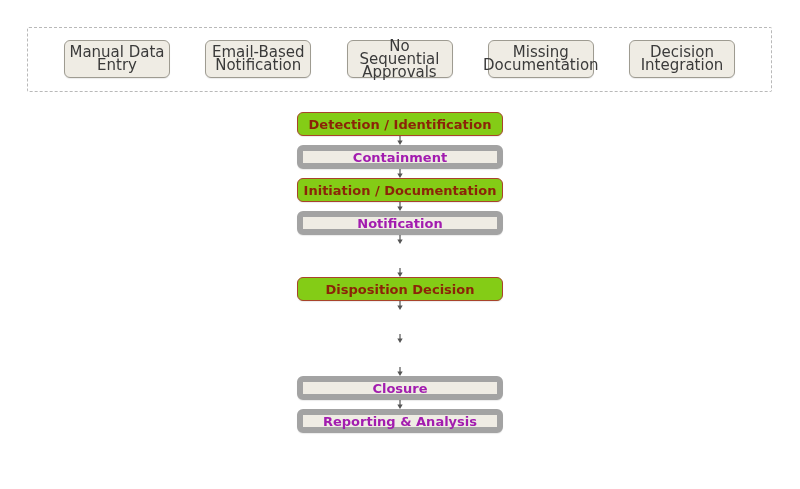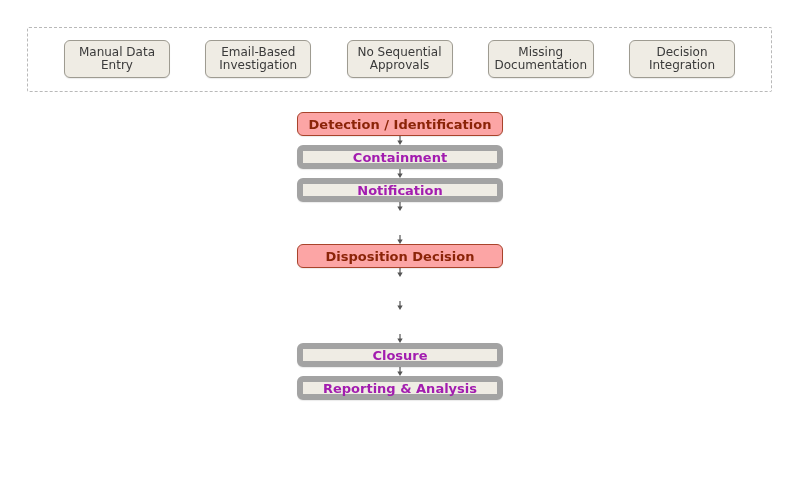--- a/index.html
+++ b/index.html
@@ -52,21 +52,21 @@
     box-sizing: border-box;
   }
   .pain-node {
     width: 106px;
     height: 38px;
     box-sizing: border-box;
     border: 1px solid #9e9b91;
     border-radius: 6px;
     background: #efece4;
     color: #3a3a3a;
-    font-size: 12px;
+    font-size: 15px;
     line-height: 13px;
     text-align: center;
     display: flex;
     align-items: center;
     justify-content: center;
     white-space: pre-line;
     box-shadow: 0 1px 1px rgba(0,0,0,0.08);
   }
 
   
@@ -93,21 +93,21 @@
     font-weight: bold;
     display: flex;
     align-items: center;
     justify-content: center;
     white-space: nowrap;
     box-shadow: 0 1px 1px rgba(0,0,0,0.08);
     z-index: 2;
   }
   .flow-node.highlight {
     border: 1.5px solid #a8432b;
-    background: #fca5a5;
+    background: #84cc16;
     color: #8b2408;
   }
   .flow-arrow {
     position: absolute;
     left: 50%;
     top: 24px;
     transform: translateX(-50%);
     width: 9px;
     height: 9px;
     z-index: 1;
@@ -116,21 +116,21 @@
 </style>
 </head>
 <body>
 
 <div id="pain-points-cluster">
   <div id="pain-points-title">Pain Points</div>
   <div id="pain-points-row">
     <div class="pain-node">Manual Data
 Entry</div>
     <div class="pain-node">Email-Based
-Investigation</div>
+Notification</div>
     <div class="pain-node">No Sequential
 Approvals</div>
     <div class="pain-node">Missing
 Documentation</div>
     <div class="pain-node">Decision
 Integration</div>
   </div>
 </div>
 
 <div id="flow-chain">
@@ -148,20 +148,29 @@
   <div class="flow-step">
     <div class="flow-node">Containment</div>
     <div class="flow-arrow">
       <svg width="9" height="9" viewBox="0 0 9 9">
           <line x1="4.5" y1="0" x2="4.5" y2="5.5" stroke="#555" stroke-width="1.2"></line>
           <polygon points="4.5,9 1.8,4.6 7.2,4.6" fill="#555"></polygon>
         </svg>
     </div>
   </div>
 
+  <div class="flow-step">
+    <div class="flow-node highlight">Initiation / Documentation</div>
+    <div class="flow-arrow">
+      <svg width="9" height="9" viewBox="0 0 9 9">
+          <line x1="4.5" y1="0" x2="4.5" y2="5.5" stroke="#555" stroke-width="1.2"></line>
+          <polygon points="4.5,9 1.8,4.6 7.2,4.6" fill="#555"></polygon>
+        </svg>
+    </div>
+  </div>
 
   <div class="flow-step">
     <div class="flow-node">Notification</div>
     <div class="flow-arrow">
       <svg width="9" height="9" viewBox="0 0 9 9">
           <line x1="4.5" y1="0" x2="4.5" y2="5.5" stroke="#555" stroke-width="1.2"></line>
           <polygon points="4.5,9 1.8,4.6 7.2,4.6" fill="#555"></polygon>
         </svg>
     </div>
   </div>

